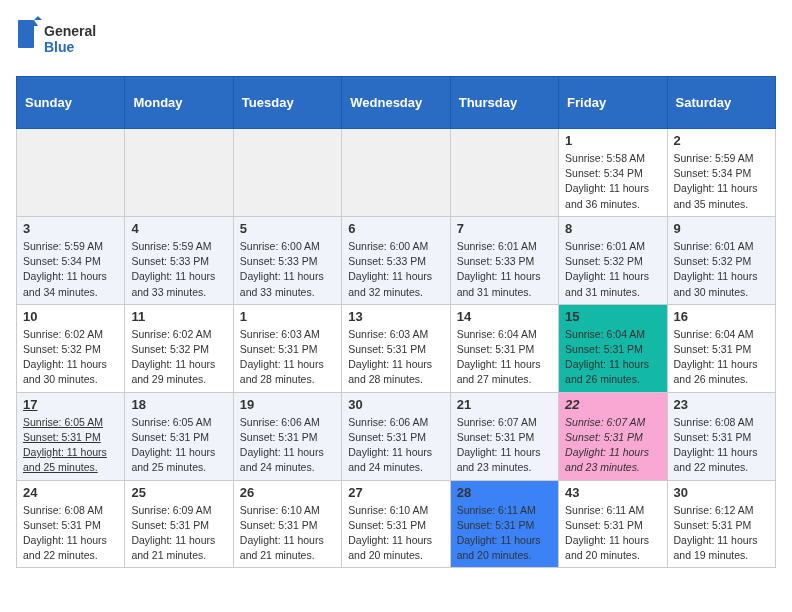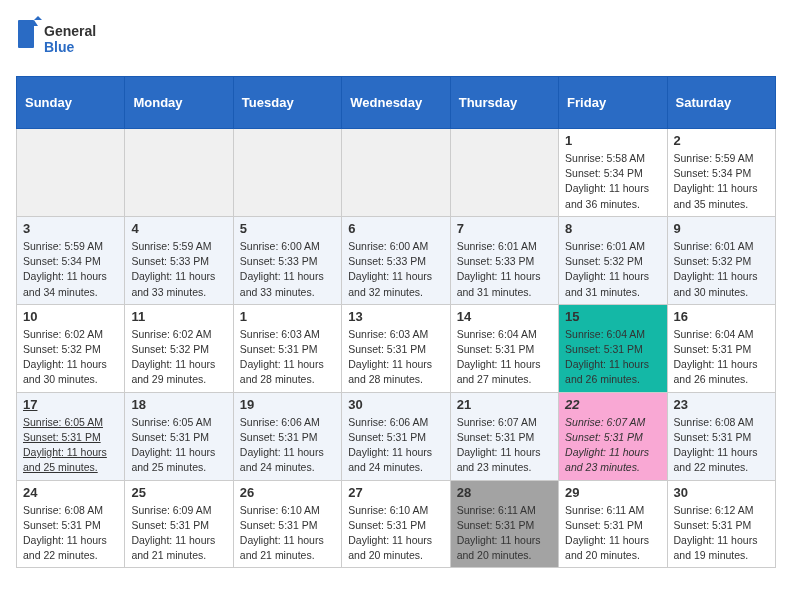--- a/index.html
+++ b/index.html
@@ -306,29 +306,29 @@
 Daylight: 11 hours
 and 21 minutes.</div>
         </td>
         <td style="background: rgb(255, 255, 255); margin-left: 25px;">
           <span class="day-number">27</span>
           <div class="day-info" style="white-space: pre-line;">Sunrise: 6:10 AM
 Sunset: 5:31 PM
 Daylight: 11 hours
 and 20 minutes.</div>
         </td>
-        <td style="background: #a3a3a3;">
+        <td style="background: #3b82f6;">
           <span class="day-number">28</span>
           <div class="day-info" style="white-space: pre-line;">Sunrise: 6:11 AM
 Sunset: 5:31 PM
 Daylight: 11 hours
 and 20 minutes.</div>
         </td>
         <td style="background: rgb(255, 255, 255);">
-          <span class="day-number">29</span>
+          <span class="day-number">43</span>
           <div class="day-info" style="white-space: pre-line;">Sunrise: 6:11 AM
 Sunset: 5:31 PM
 Daylight: 11 hours
 and 20 minutes.</div>
         </td>
         <td style="background: rgb(255, 255, 255);">
           <span class="day-number">30</span>
           <div class="day-info" style="white-space: pre-line;">Sunrise: 6:12 AM
 Sunset: 5:31 PM
 Daylight: 11 hours

